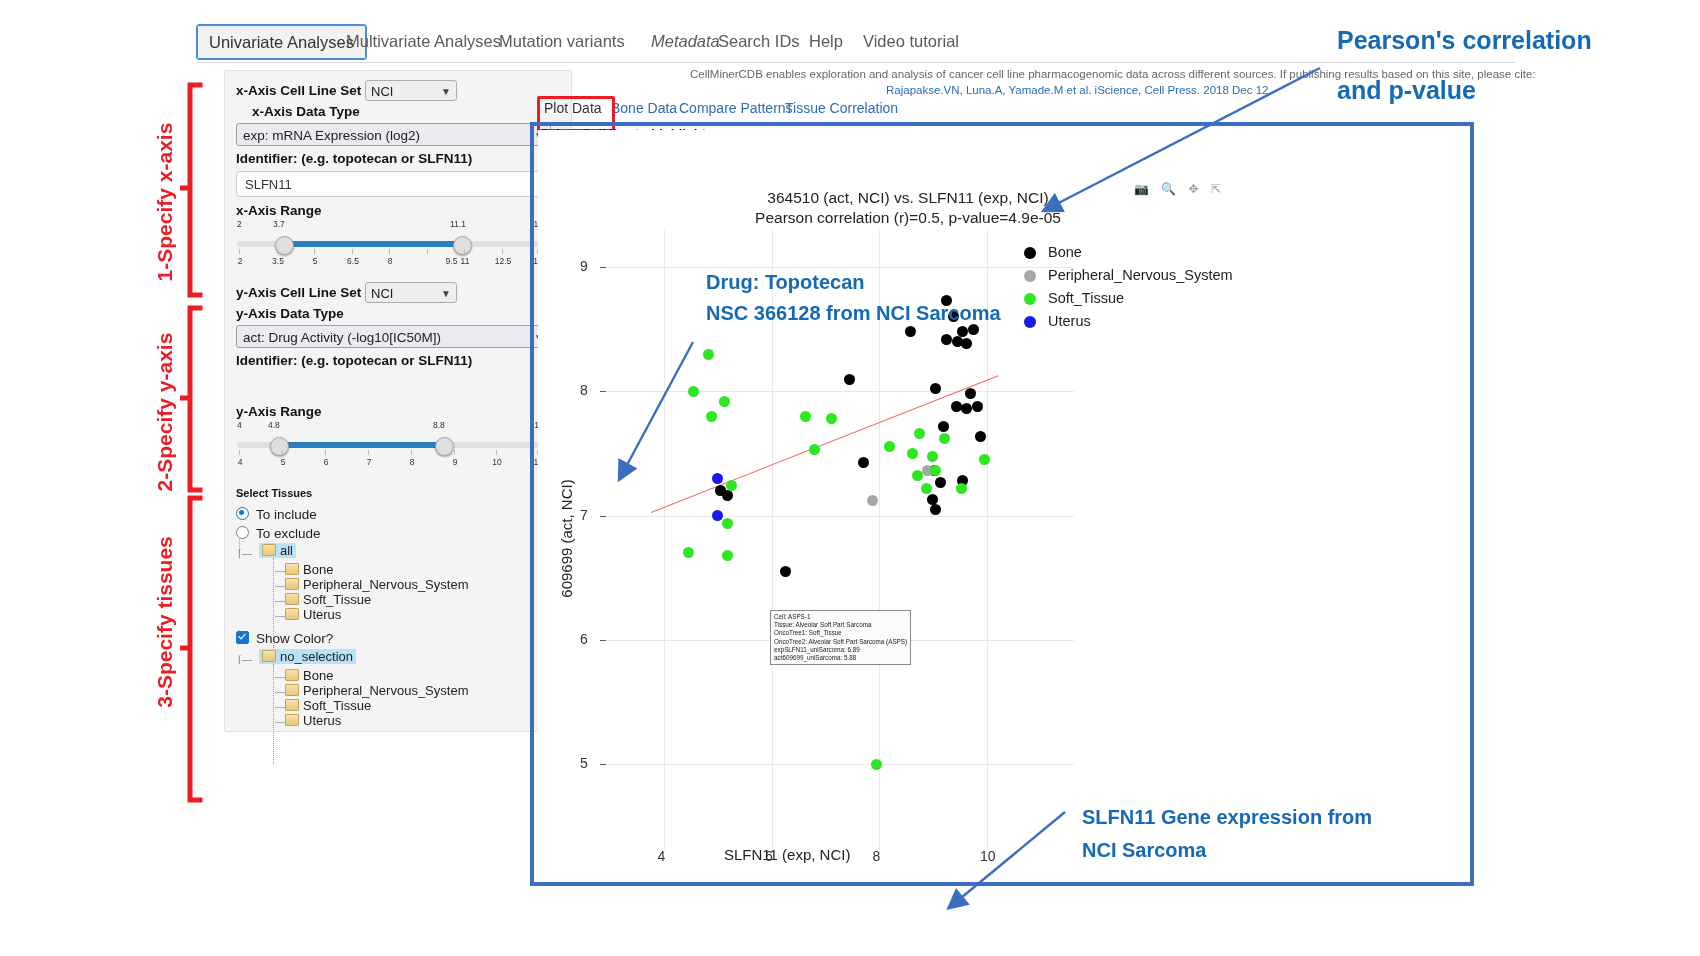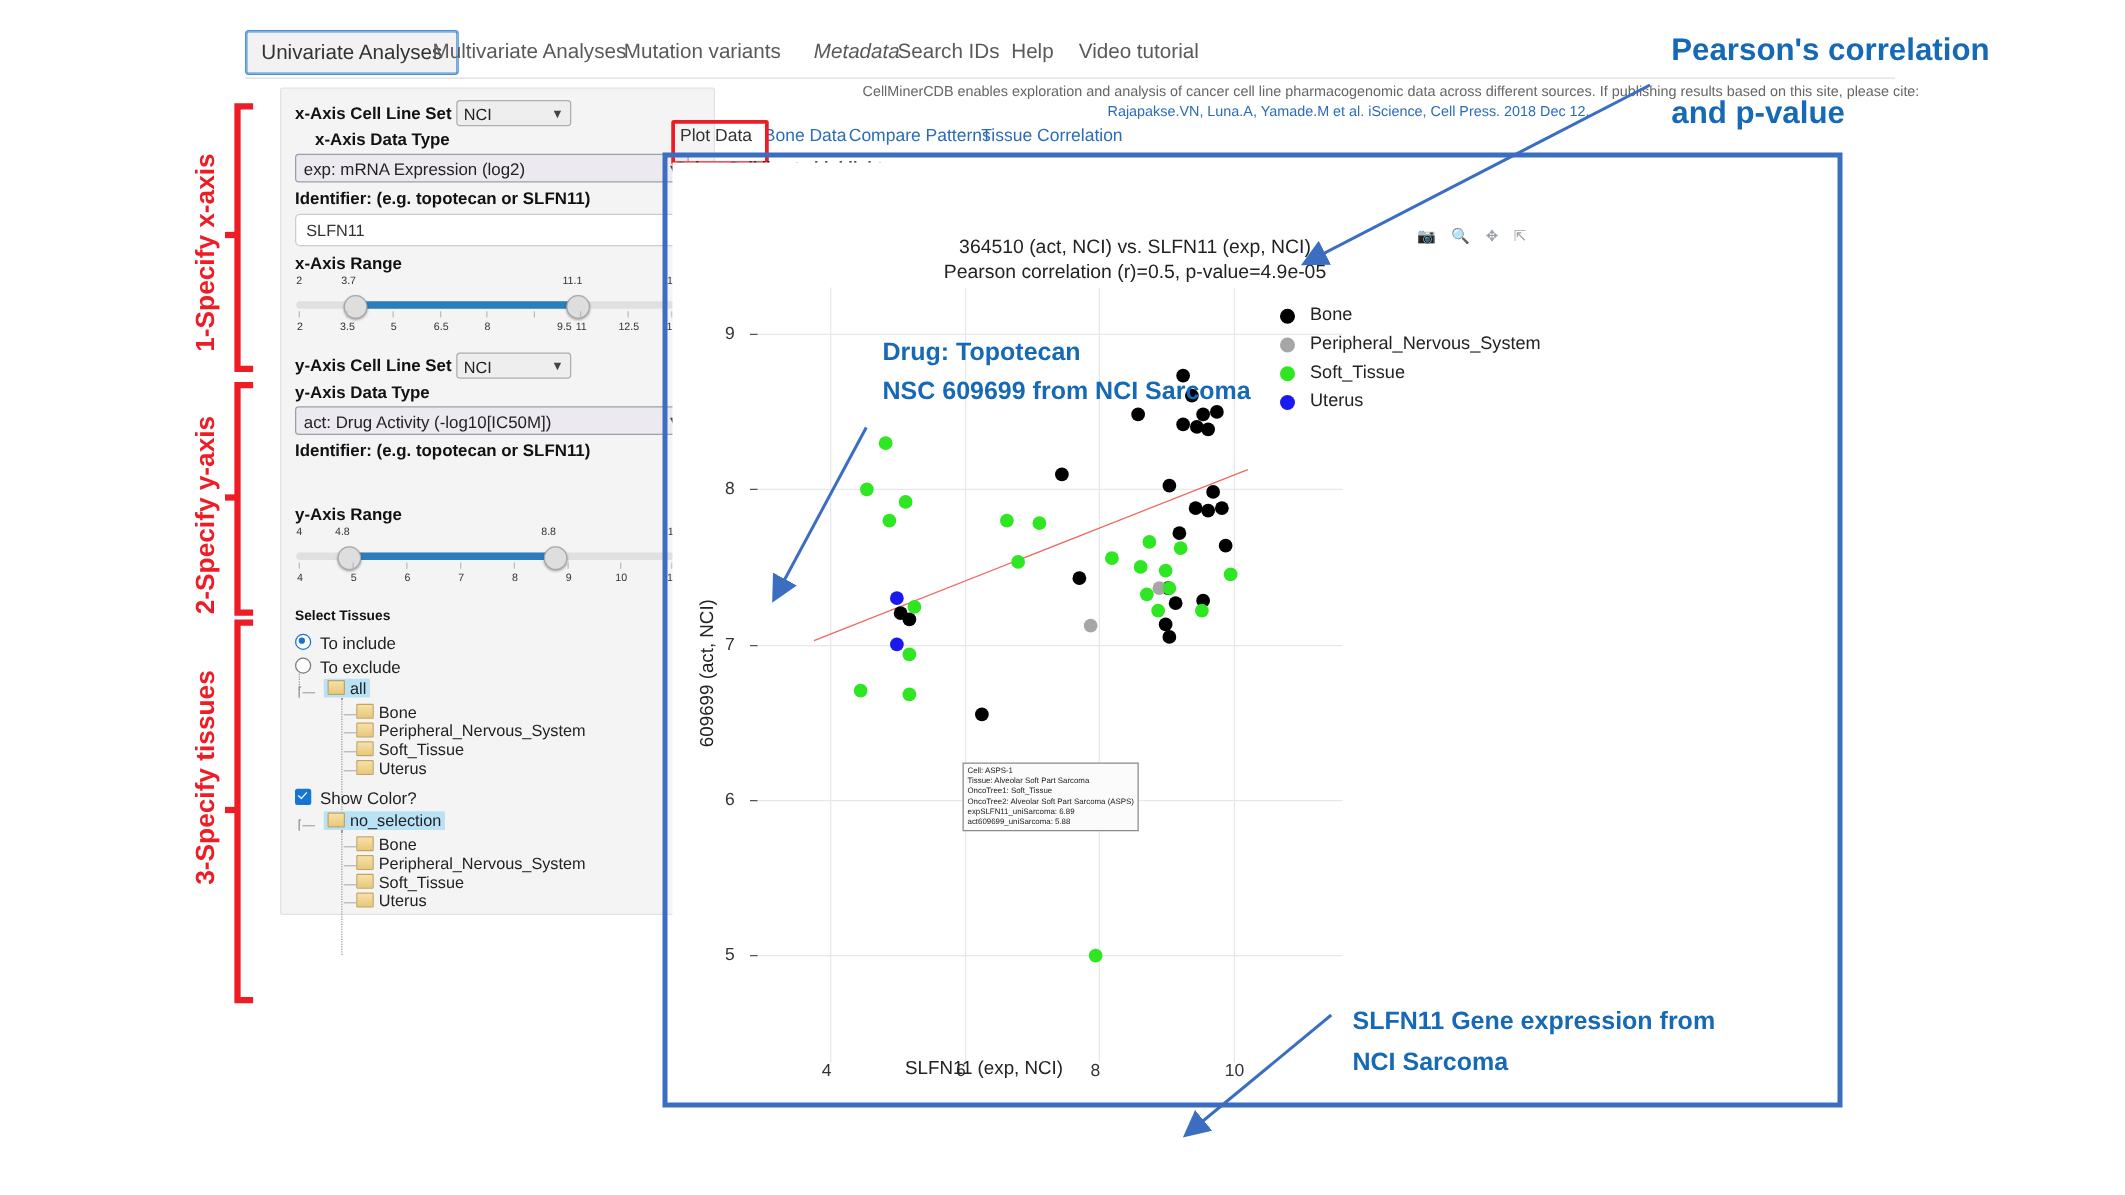--- a/index.html
+++ b/index.html
@@ -403,21 +403,21 @@
     </div>
 
   <div class="ann-red vert" style="left:65px;top:190px;width:200px;text-align:center;transform:rotate(-90deg);">1-Specify x-axis</div>
   <div class="ann-red vert" style="left:65px;top:400px;width:200px;text-align:center;transform:rotate(-90deg);">2-Specify y-axis</div>
   <div class="ann-red vert" style="left:55px;top:610px;width:220px;text-align:center;transform:rotate(-90deg);">3-Specify tissues</div>
 
   <div class="ann-blue-big" style="left:1337px;top:25px;">Pearson's correlation</div>
   <div class="ann-blue-big" style="left:1337px;top:75px;">and p-value</div>
 
   <div class="ann-blue" style="left:706px;top:270px;">Drug: Topotecan</div>
-  <div class="ann-blue" style="left:706px;top:301px;">NSC 609699 from NCI Sarcoma</div>
+  <div class="ann-blue" style="left:706px;top:301px;">NSC 366128 from NCI Sarcoma</div>
 
   <div class="ann-blue" style="left:1082px;top:805px;">SLFN11 Gene expression from</div>
   <div class="ann-blue" style="left:1082px;top:838px;">NCI Sarcoma</div>
 
   <svg class="overlay">
     <defs>
       <marker id="arrB" markerWidth="9" markerHeight="9" refX="7" refY="4.5" orient="auto">
         <path d="M0,0 L9,4.5 L0,9 z" fill="#3b6ec1"></path>
       </marker>
     </defs>

